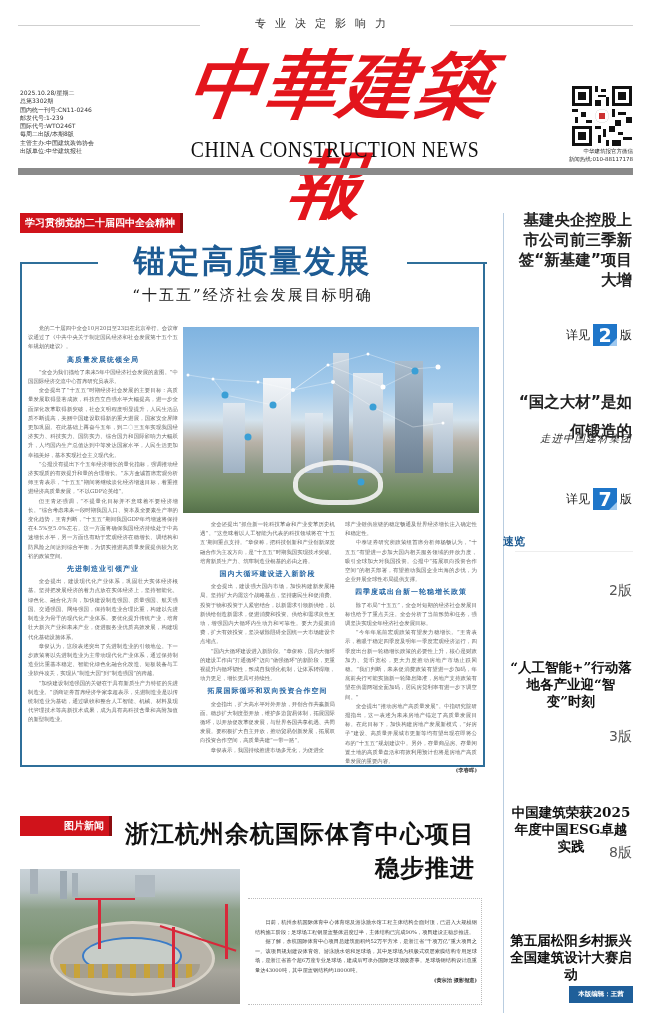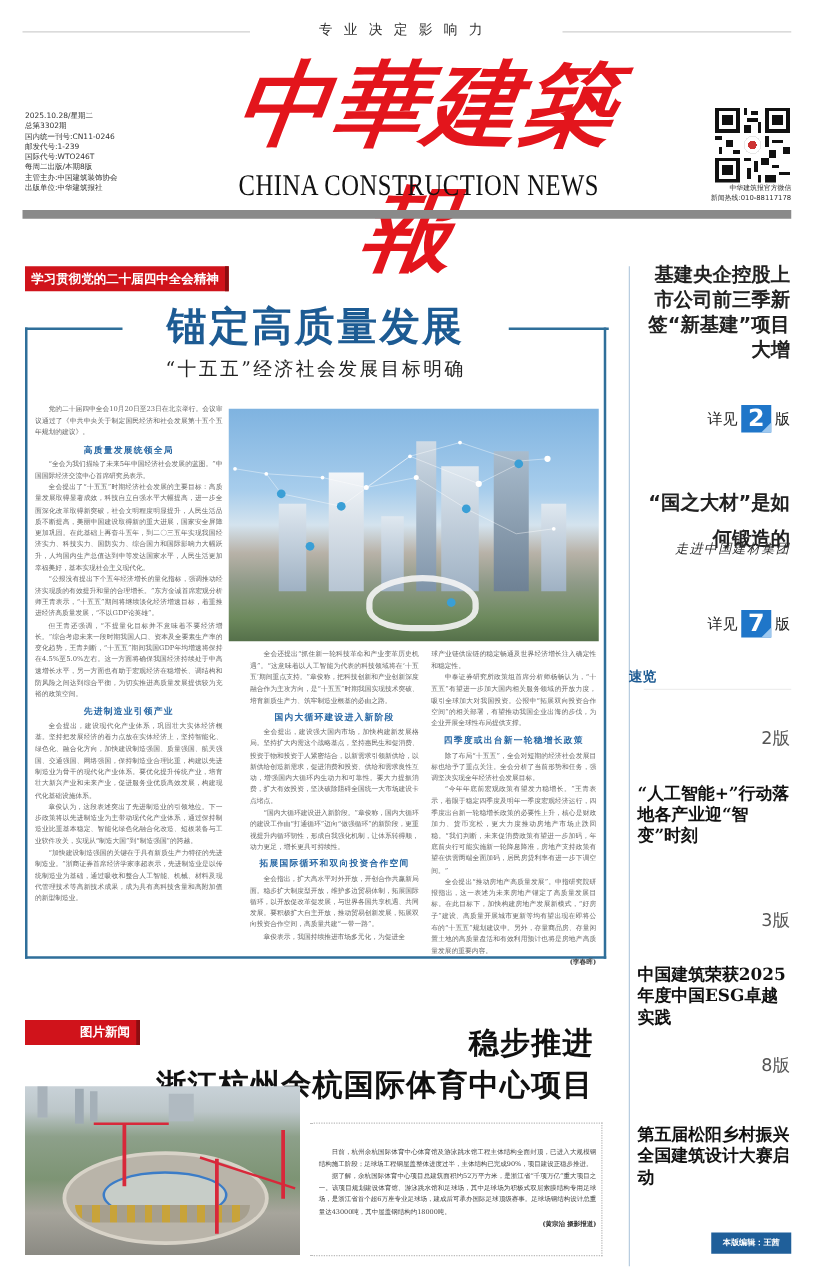--- a/index.html
+++ b/index.html
@@ -48,21 +48,21 @@
     .see { font-family: "DejaVu Sans", sans-serif; font-size: 12px; color: #222; text-align: right; display: flex; justify-content: flex-end; align-items: center; gap: 3px; }
     .see-box { display: inline-block; width: 24px; height: 22px; background: #1f76c9; color: #fff; font-weight: bold; font-size: 19px; line-height: 22px; text-align: center; font-family: "DejaVu Sans", sans-serif; position: relative; }
     .see-box::after { content: ""; position: absolute; right: 0; bottom: 0; border-style: solid; border-width: 0 0 8px 8px; border-color: transparent transparent #9ec8ef transparent; }
     .see1 { left: 520px; top: 324px; width: 112px; }
     .rail-h2 { left: 510px; top: 388px; width: 122px; font-size: 15.5px; line-height: 29px; }
     .rail-sub2 { left: 510px; top: 432px; width: 122px; text-align: right; font-family: "DejaVu Serif", serif; font-size: 10.5px; color: #333; letter-spacing: 1px; font-style: italic; }
     .see2 { left: 520px; top: 488px; width: 112px; }
     .quick-label { left: 503px; top: 534px; font-family: "DejaVu Sans", sans-serif; font-weight: bold; font-size: 11px; color: #1d5b93; }
     .quick-line { left: 515px; top: 551px; width: 118px; height: 1px; background: #eee; }
     .quick-page { width: 122px; left: 510px; text-align: right; font-family: "DejaVu Sans", sans-serif; font-size: 14px; color: #555; }
-    .quick-title { width: 122px; left: 510px; text-align: left; font-family: "DejaVu Serif", serif; font-weight: bold; font-size: 13.5px; line-height: 17px; color: #111; }
+    .quick-title { width: 122px; left: 510px; text-align: center; font-family: "DejaVu Serif", serif; font-weight: bold; font-size: 13.5px; line-height: 17px; color: #111; margin-top: 32px; }
     .editor-box { left: 569px; top: 986px; width: 64px; height: 17px; background: #1f5f9a; color: #fff; font-family: "DejaVu Sans", sans-serif; font-weight: bold; font-size: 6.5px; line-height: 17px; text-align: center; }
 
     
     .ph-head { left: 80px; top: 817px; width: 395px; text-align: right; font-family: "DejaVu Sans", sans-serif; font-weight: bold; font-size: 24px; line-height: 34px; color: #111; letter-spacing: 1px; }
     .stadium { left: 20px; top: 869px; width: 220px; height: 135px; overflow: hidden;
       background: linear-gradient(180deg, #c9d2d8 0%, #bcc6c9 15%, #8da08a 30%, #7d9474 55%, #a7a59c 75%, #8b8a83 100%); }
     .ring { position: absolute; border-radius: 50%; }
     .ph-caption-box { left: 248px; top: 898px; width: 234px; height: 107px; border-top: 1px dotted #bbb; border-right: 1px dotted #bbb; border-bottom: 1px dotted #bbb; }
     .ph-caption { left: 255px; top: 918px; width: 222px; font-family: "DejaVu Serif", serif; font-size: 5.2px; line-height: 9.6px; color: #444; text-align: justify; }
   </style>
@@ -240,22 +240,22 @@
 <div class="abs quick-title" style="top:772px;">中国建筑荣获2025年度中国ESG卓越实践</div>
 
 <div class="abs quick-page" style="top:844px;">8版</div>
 <div class="abs quick-title" style="top:900px;">第五届松阳乡村振兴全国建筑设计大赛启动</div>
 
 <div class="abs editor-box">本版编辑：王茜</div>
 
 <div class="abs red-tag" style="left:20px; top:816px;padding-left:44px;">图片新闻</div>
 
 <div class="abs ph-head">
+  <div>浙江杭州余杭国际体育中心项目</div>
   <div>稳步推进</div>
-  <div>浙江杭州余杭国际体育中心项目</div>
 </div>
 
 <div class="abs stadium">
   <div style="position:absolute; left:10px; top:0; width:8px; height:25px; background:#a8b2ba;"></div>
   <div style="position:absolute; left:40px; top:2px; width:7px; height:28px; background:#9eaab3;"></div>
   <div style="position:absolute; left:52px; top:4px; width:6px; height:24px; background:#a5b0b8;"></div>
   <div style="position:absolute; left:115px; top:6px; width:20px; height:22px; background:#b0bac1;"></div>
   <div class="ring" style="left:30px; top:52px; width:165px; height:75px; background:#b9b4a9; border:3px solid #d8d3c8;"></div>
   <div class="ring" style="left:62px; top:68px; width:100px; height:38px; background:#c7cdc8; border:2px solid #3b7cc7;"></div>
   <div style="position:absolute; left:40px; top:95px; width:140px; height:14px; background:repeating-linear-gradient(90deg,#c8a33a 0 6px,#a69f8e 6px 14px); border-radius:0 0 40px 40px;"></div>

